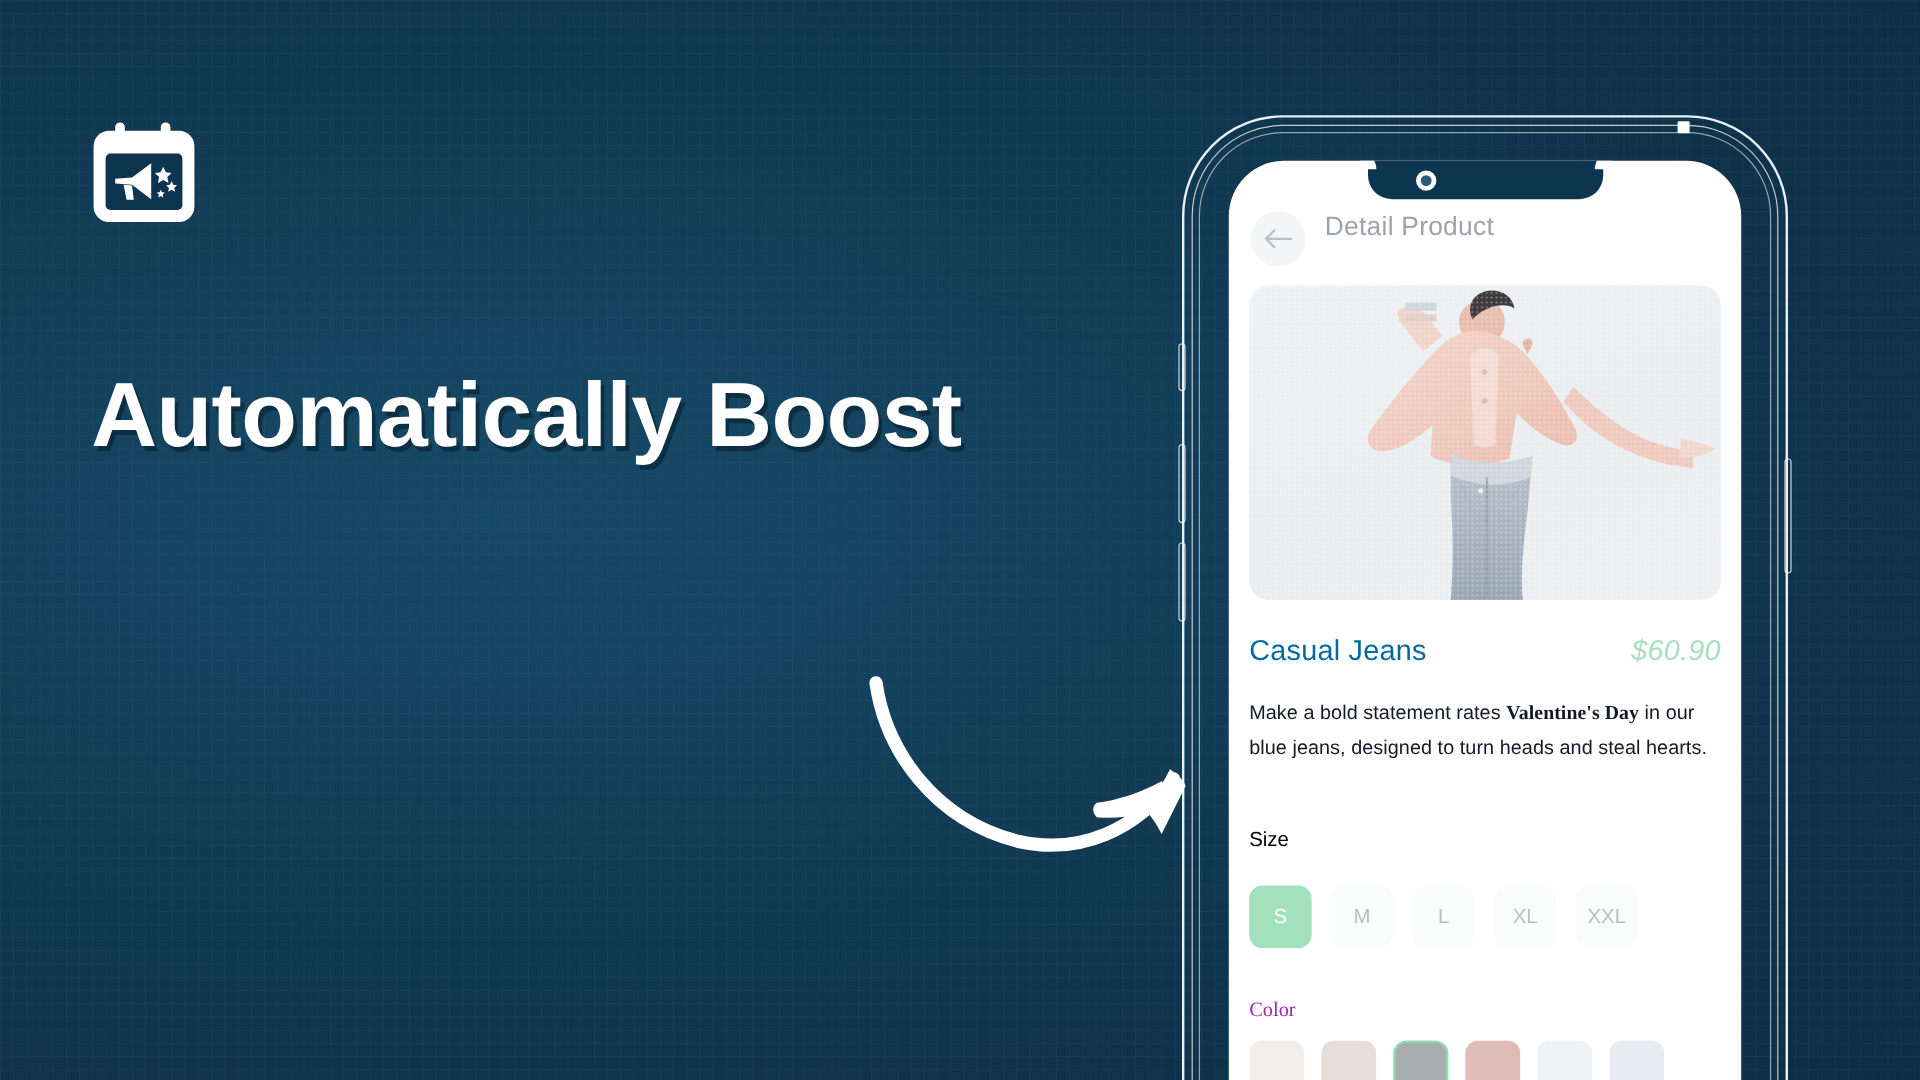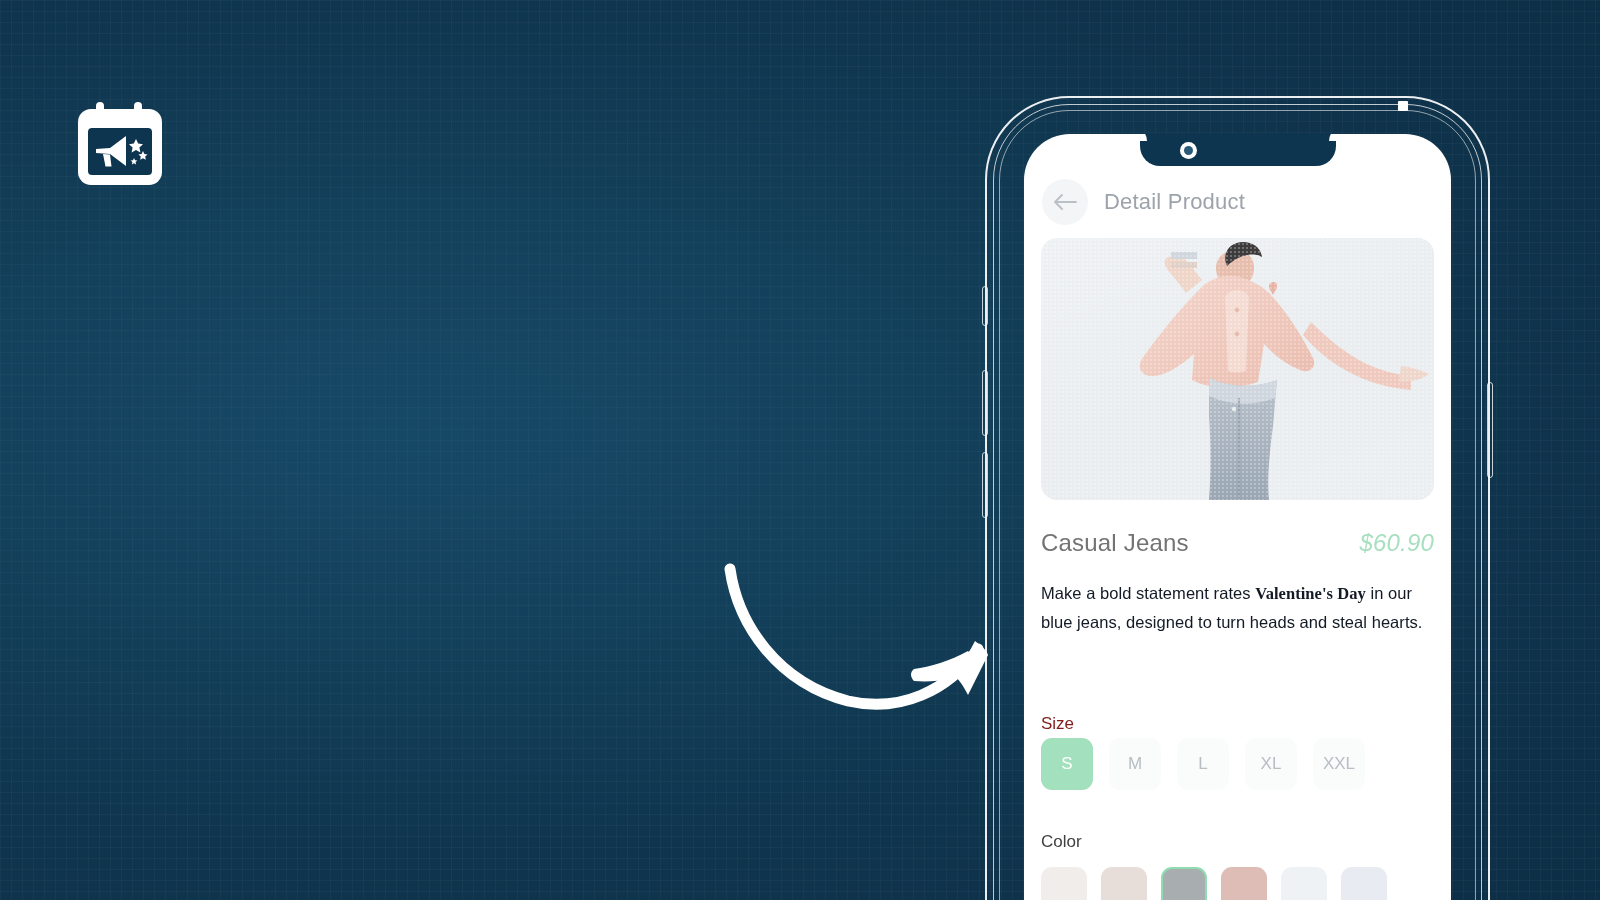--- a/index.html
+++ b/index.html
@@ -113,21 +113,21 @@
     position:absolute; left:40px; top:8px;
     width:17px; height:17px; border-radius:50%;
     background:#ffffff;
     display:flex; align-items:center; justify-content:center;
   }
   #front-camera i{ width:9px; height:9px; border-radius:50%; background:#2b5a79; display:block;}
 
   
   #app-bar{
     position:absolute; top:42px; left:0; right:0; height:52px;
-    display:flex; align-items:center; padding:0 18px;
+    display:flex; align-items:flex-start; padding:0 18px;
   }
   #back-button{
     width:46px; height:46px; border-radius:50%;
     background:#f4f5f6;
     display:flex; align-items:center; justify-content:center;
     flex:0 0 auto;
   }
   #back-button svg{ display:block; }
   #screen-title{
     margin-left:16px;
@@ -146,43 +146,43 @@
     position:absolute; inset:0;
     background-image:radial-gradient(rgba(255,255,255,.55) 1px, transparent 1px);
     background-size:4px 4px; opacity:.5;
   }
 
   
   #product-row{
     position:absolute; left:17px; right:17px; top:395px;
     display:flex; align-items:baseline; justify-content:space-between;
   }
-  #product-name{ font-size:24px; color:#737373; letter-spacing:.2px;}
+  #product-name{ font-size:24px; color:#0369a1; letter-spacing:.2px;}
   #product-price{ font-size:24px; color:#a8dfc0; letter-spacing:.2px;font-style:italic;}
 
   #product-desc{
     position:absolute; left:17px; right:17px; top:445px;
     font-size:16.5px; line-height:1.78; color:#121a26;
     letter-spacing:.05px;
   }
   #product-desc b{ font-weight:700;font-family:Liberation Serif, serif; }
 
   
-  #size-label{ position:absolute; left:17px; top:580px; font-size:17px; color:#7f1d1d;}
+  #size-label{ position:absolute; left:17px; top:556px; font-size:17px; color:#000000;}
   #size-options{ position:absolute; left:17px; top:604px; display:flex; gap:16px;}
   .size-chip{
     width:52px; height:52px; border-radius:11px;
     background:#fafbfb;
     display:flex; align-items:center; justify-content:center;
     font-size:17px; color:#b7bec4;
   }
   .size-chip.selected{ background:#a3e0bd; color:#ffffff; }
 
   
-  #color-label{ position:absolute; left:17px; top:698px; font-size:17px; color:#404040;}
+  #color-label{ position:absolute; left:17px; top:698px; font-size:17px; color:#a21caf;font-family:Liberation Serif, serif;}
   #color-options{ position:absolute; left:17px; top:733px; display:flex; gap:14px;}
   .color-chip{
     width:46px; height:46px; border-radius:11px;
     border:2px solid transparent;
   }
   .color-chip.selected{ border-color:#8fdcb2; }
 </style>
 </head>
 <body>
 
@@ -199,20 +199,21 @@
       <rect x="12" y="30" width="64" height="47" rx="4" fill="#0e3550"></rect>
       <path d="M20 53 l0 -2 l14 -1 l16 -12 l0 30 l-16 -12 l-14 -1 z" fill="#ffffff"></path>
       <path d="M27 56 l7 0.5 l1.5 12 l-6 0 z" fill="#ffffff"></path>
       <path d="M60 41 l2.2 4.6 l4.8 .6 l-3.6 3.4 l1 4.9 l-4.4 -2.4 l-4.4 2.4 l1 -4.9 l-3.6 -3.4 l4.8 -.6 z" fill="#ffffff"></path>
       <path d="M67 53 l1.4 3 l3.2 .4 l-2.4 2.2 l.6 3.2 l-2.8 -1.6 l-2.8 1.6 l.6 -3.2 l-2.4 -2.2 l3.2 -.4 z" fill="#ffffff"></path>
       <path d="M58 60 l1 2.2 l2.4 .3 l-1.8 1.6 l.5 2.4 l-2.1 -1.2 l-2.1 1.2 l.5 -2.4 l-1.8 -1.6 l2.4 -.3 z" fill="#ffffff"></path>
     </svg>
   </div>
 
   <h1 id="headline">
+    <span class="hl-line">Automatically Boost</span>
   </h1>
 </div>
 
 <div id="arrow-graphic">
   <svg width="300" height="160" viewBox="0 0 300 160" aria-hidden="true">
     <path d="M30 14 C 38 70, 78 128, 148 146 C 200 158, 248 136, 278 94" fill="none" stroke="#ffffff" stroke-width="11" stroke-linecap="round"></path>
     <path d="M275 86 C 283 92, 287 96, 288 100 L 268 140 C 264 132, 260 126, 256 122 Z" fill="#ffffff"></path>
     <path d="M214 114 C 230 112, 250 106, 268 96 C 274 102, 278 108, 280 114 C 258 124, 234 128, 214 126 C 210 122, 210 117, 214 114 Z" fill="#ffffff"></path>
   </svg>
 </div>

